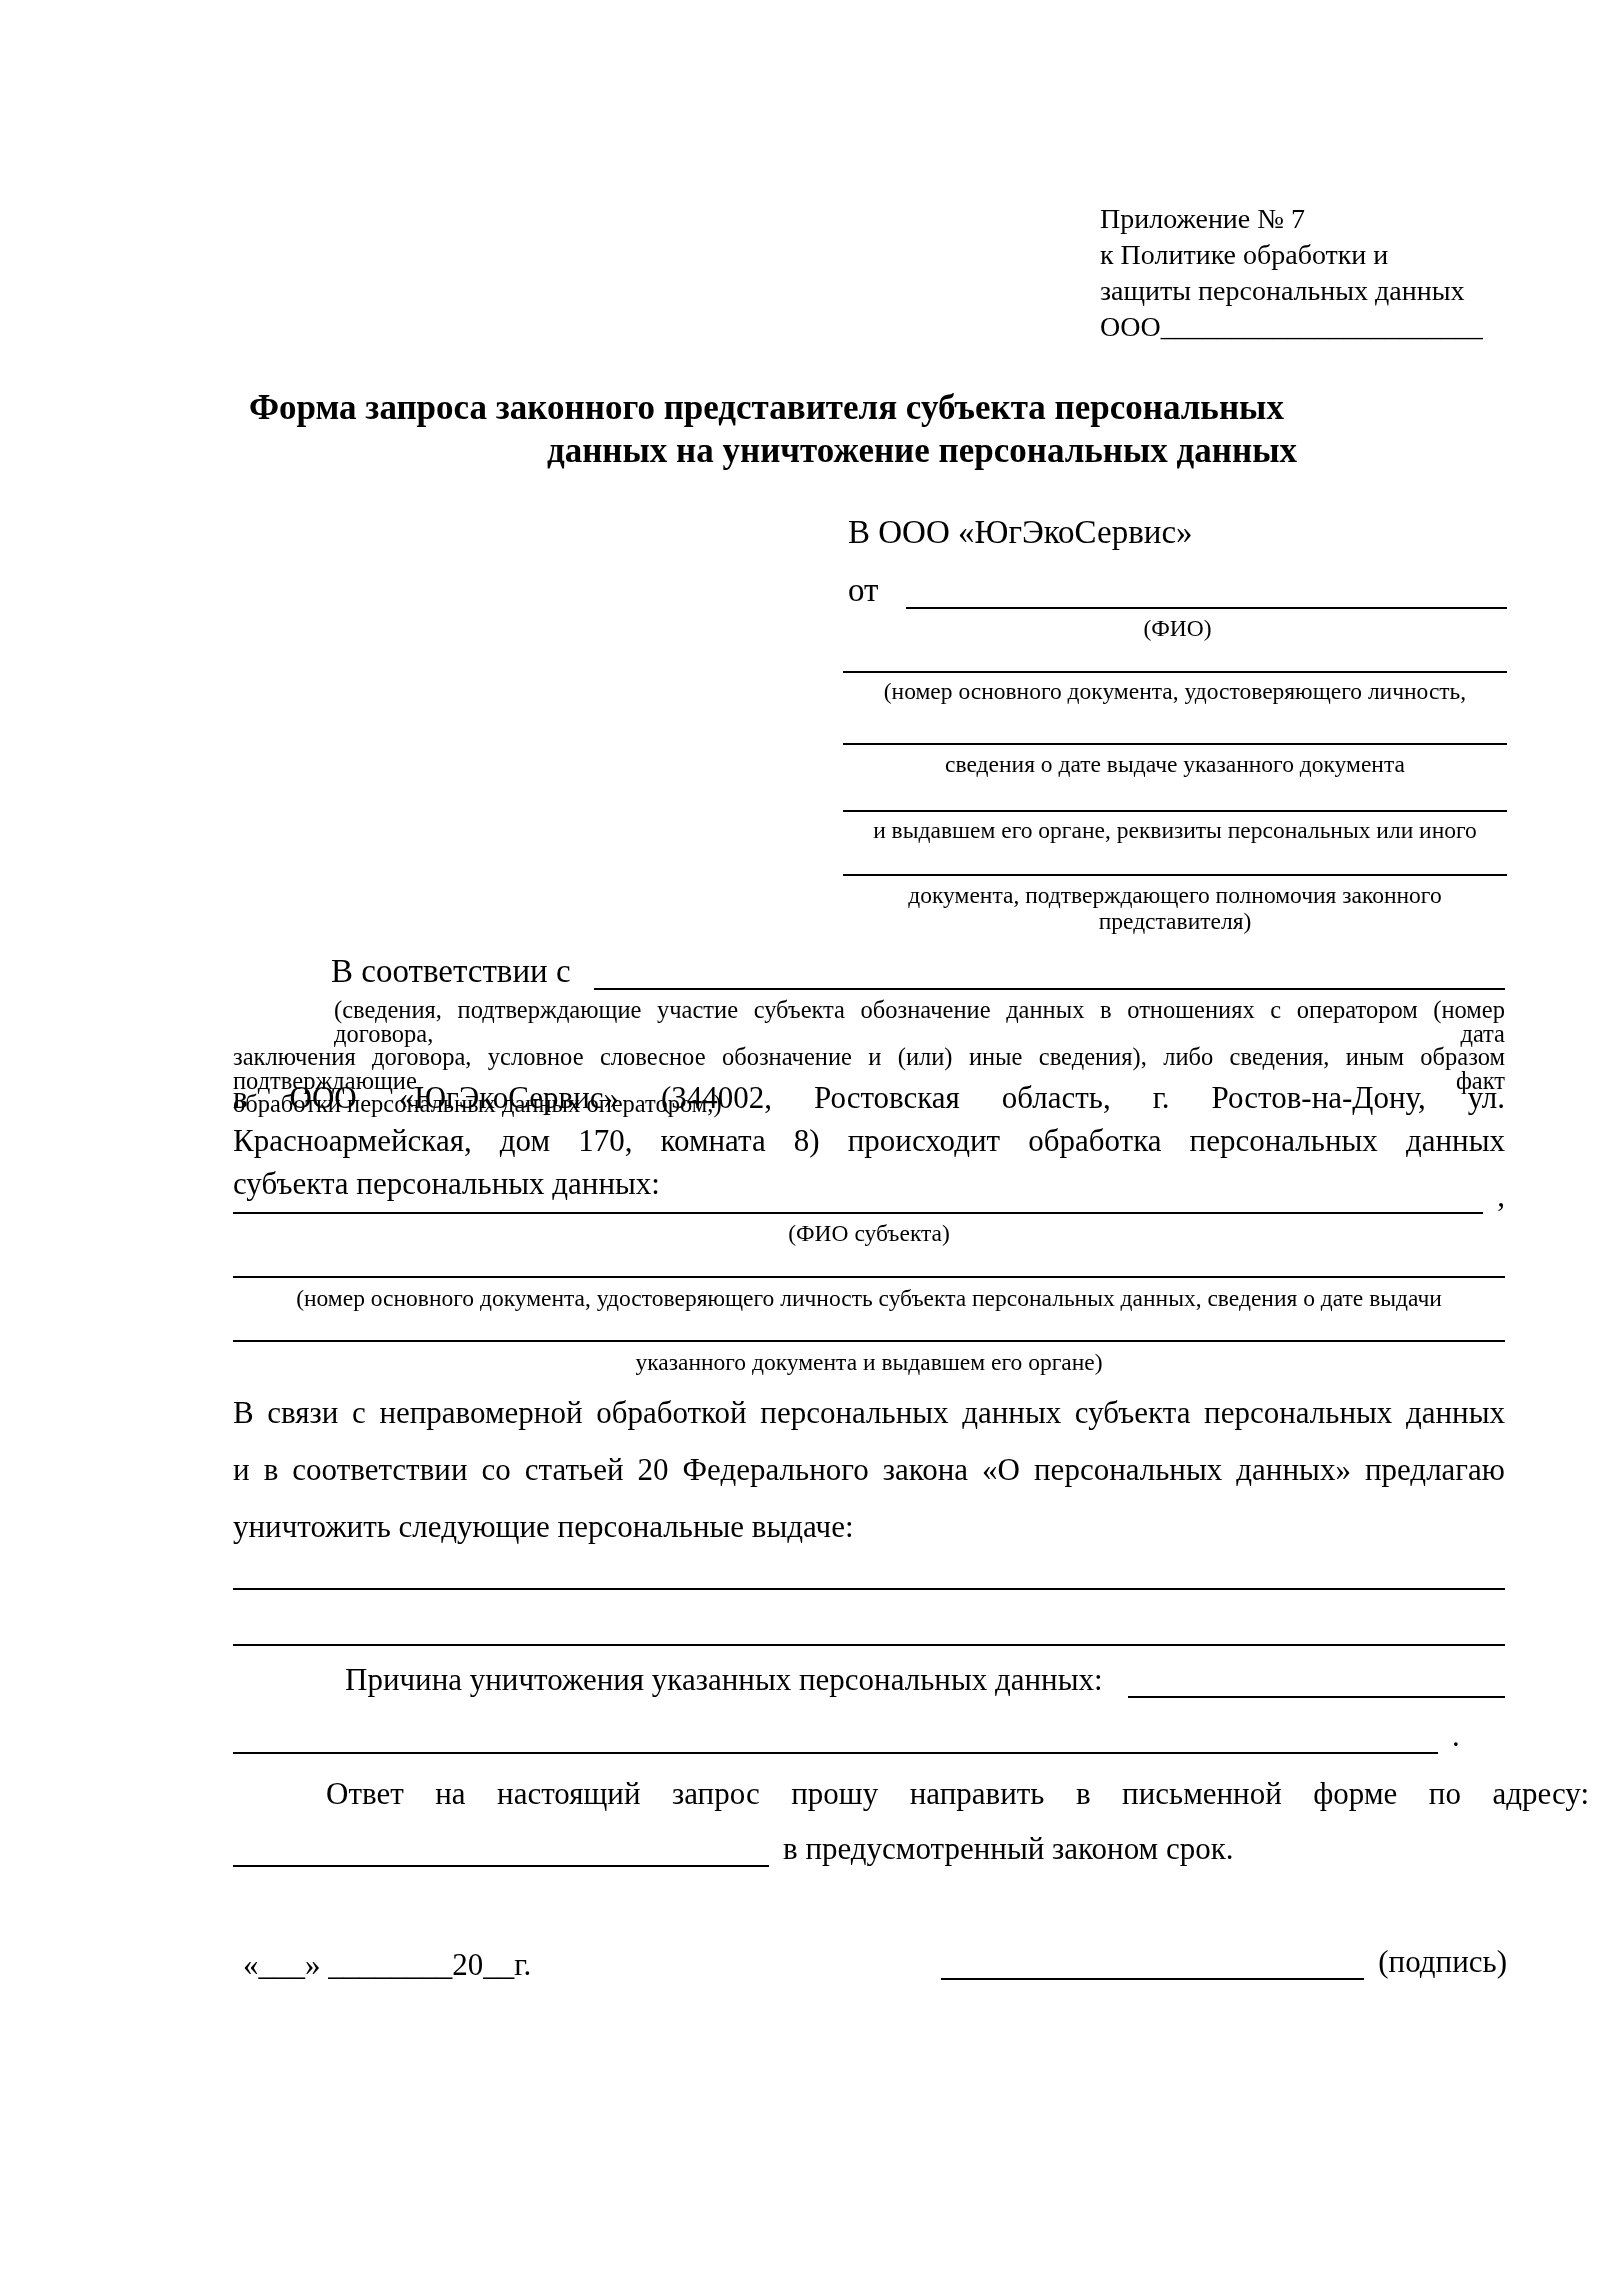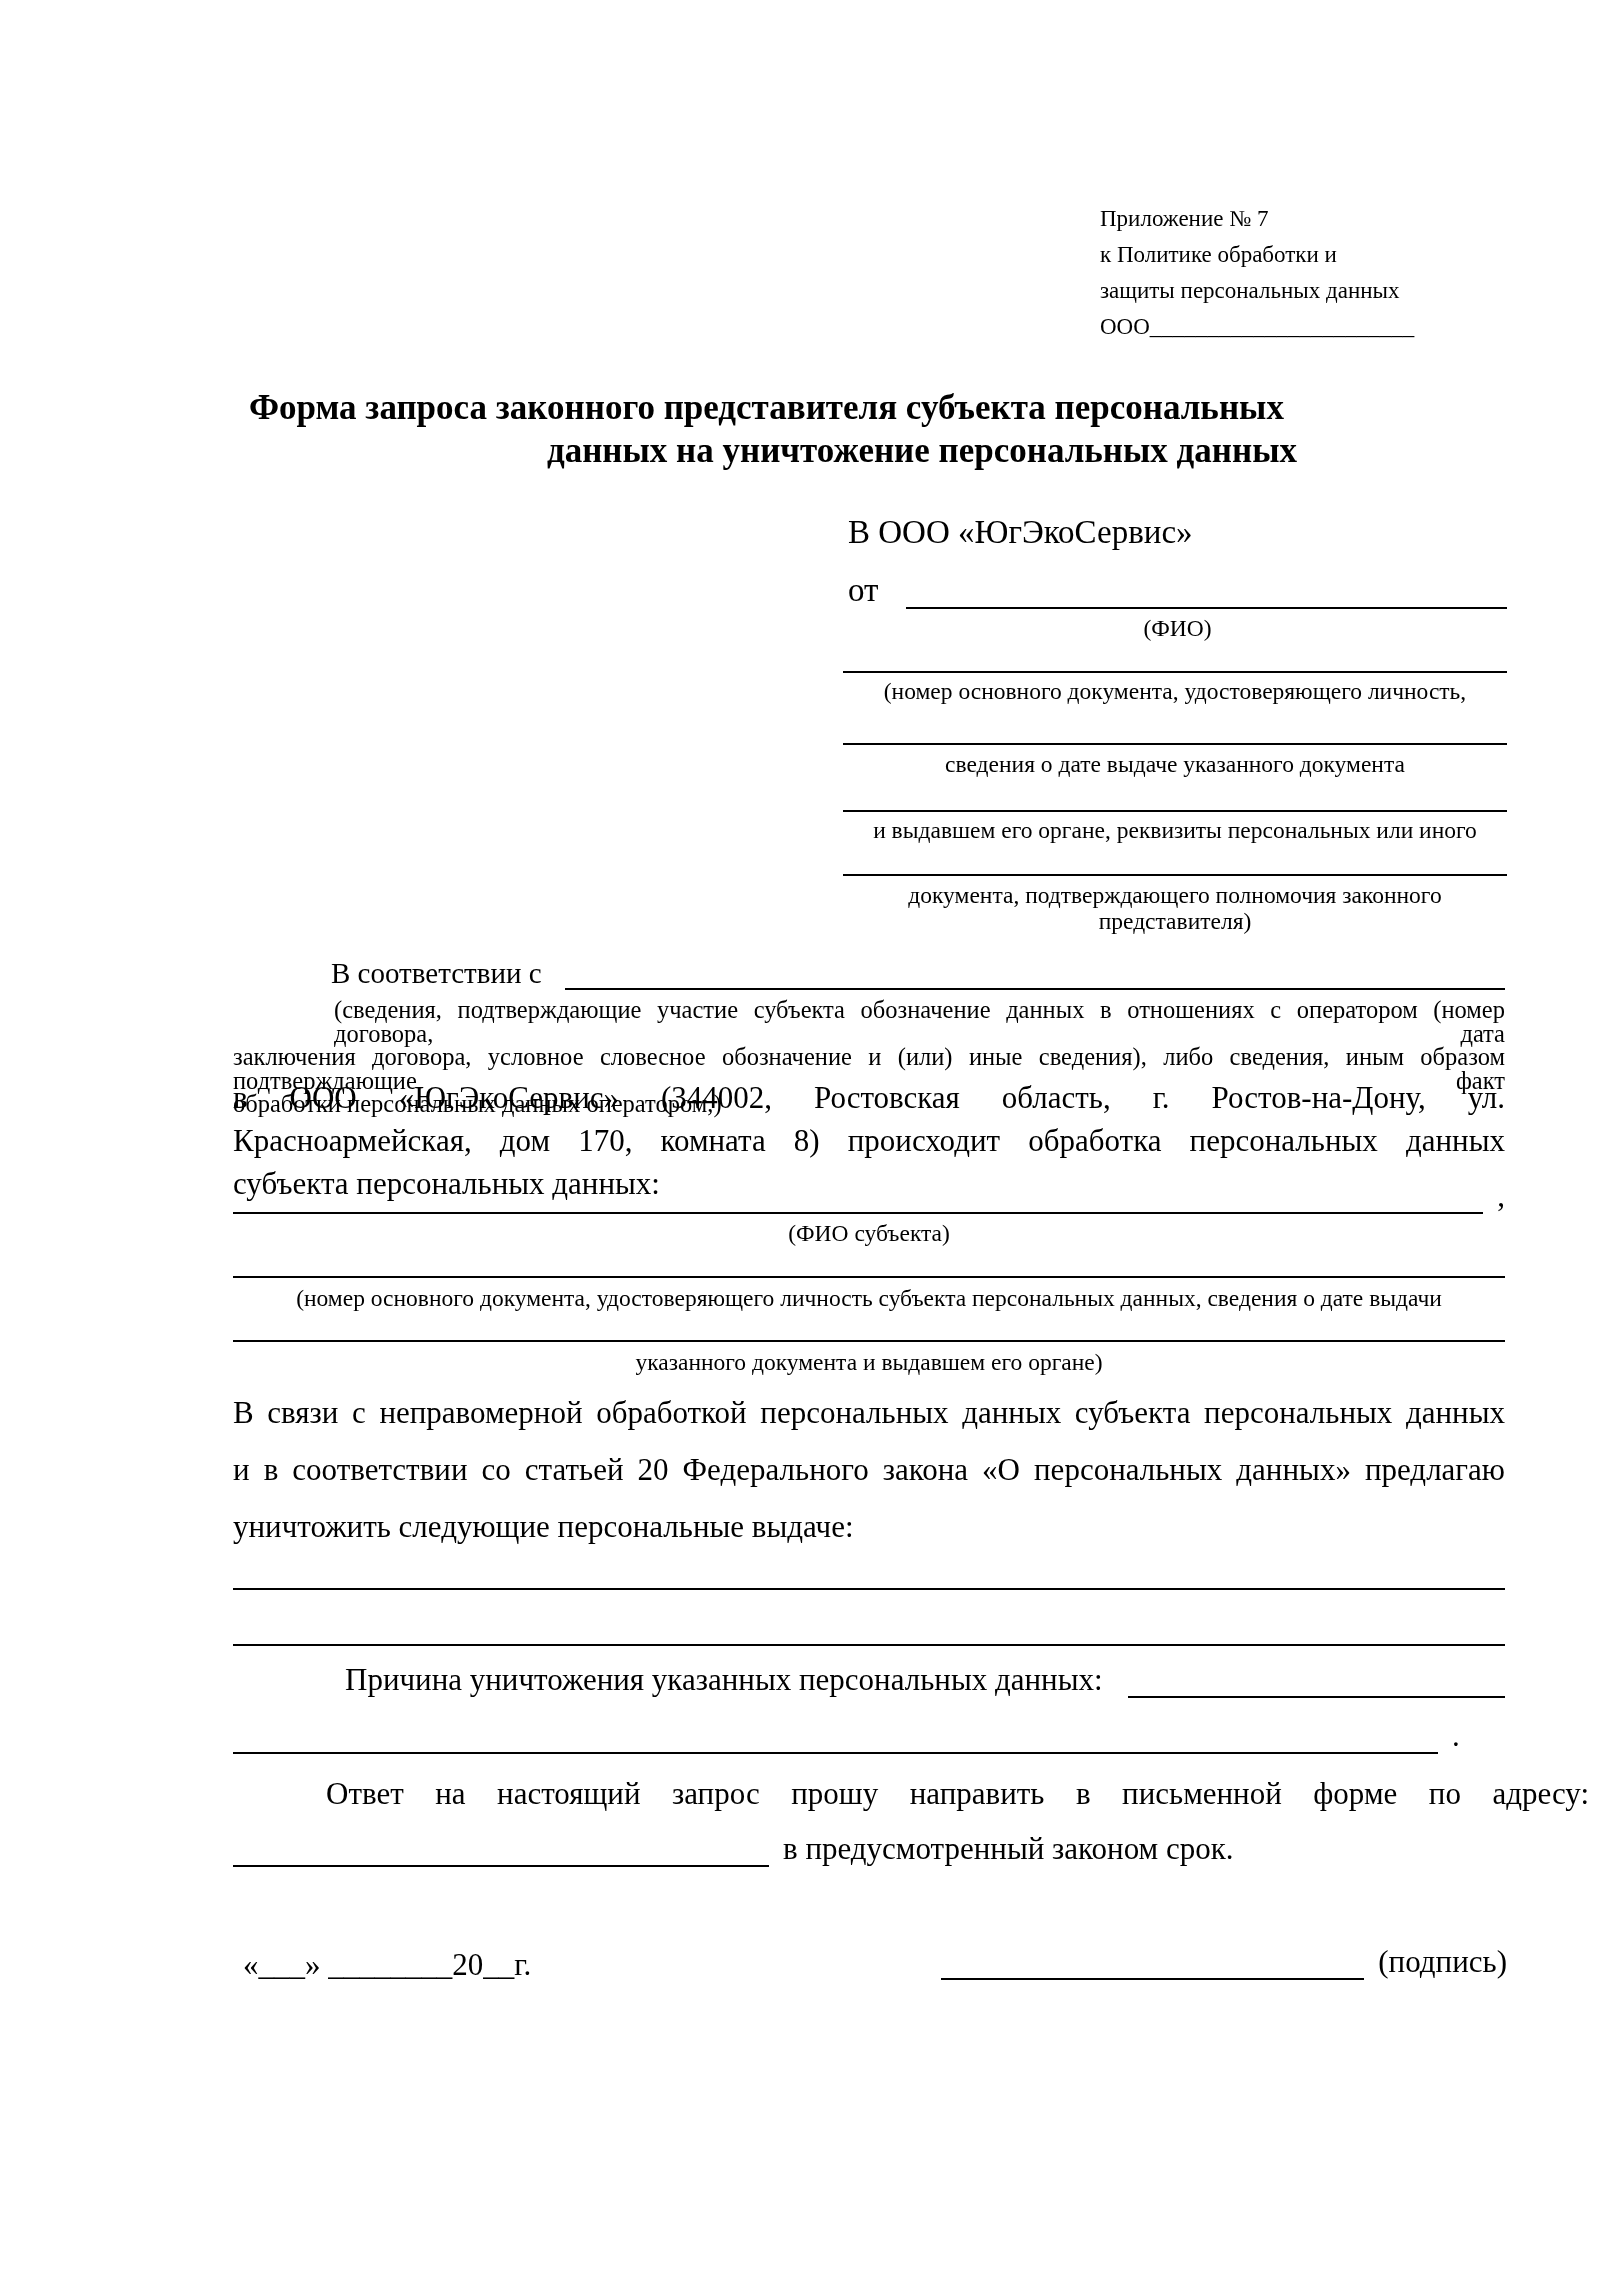--- a/index.html
+++ b/index.html
@@ -10,21 +10,21 @@
     background:#ffffff;
     color:#000;
     font-family:"Liberation Serif","DejaVu Serif",serif;
     overflow:hidden;
   }
   .abs { position:absolute; }
   .nowrap { white-space:nowrap; }
   .b { font-weight:bold; }
   .fs-title { font-size:35px; line-height:43px; }
   .fs-body  { font-size:31px; }
-  .fs-hdr   { font-size:23px; line-height:36px; }
+  .fs-hdr   { font-size:28px; line-height:36px; }
   .fs-cap   { font-size:23.5px; line-height:25.5px; }
   .fs-note  { font-size:24.5px; line-height:23.5px; }
   .center { text-align:center; }
   
   .jl { text-align:justify; text-align-last:justify; }
   
   .rule { border-top:2.9px solid #000; height:0; }
   
   .row { display:flex; align-items:flex-end;gap:14px; }
   .fill { border-bottom:2.9px solid #000; flex:1 1 auto; }
@@ -58,21 +58,21 @@
 
   <div class="abs rule" style="left:843px; top:743px; width:664px;"></div>
   <div class="abs fs-cap center" style="left:843px; top:752px; width:664px;">сведения о дате выдаче указанного документа</div>
 
   <div class="abs rule" style="left:843px; top:810px; width:664px;"></div>
   <div class="abs fs-cap center" style="left:843px; top:818px; width:664px;">и выдавшем его органе, реквизиты персональных или иного</div>
 
   <div class="abs rule" style="left:843px; top:874px; width:664px;"></div>
   <div class="abs fs-cap center" style="left:843px; top:883px; width:664px;">документа, подтверждающего полномочия законного представителя)</div>
 
-  <div class="abs row" style="left:233px; top:955px; width:1272px; height:35px; font-size:29px;">
+  <div class="abs row" style="left:233px; top:955px; width:1272px; height:35px; font-size:33px;">
     <span class="nowrap" style="margin-left:98px; margin-right:9.8px;">В соответствии с</span>
     <span class="fill"></span>
   </div>
 
   <div class="abs fs-note" style="left:233px; top:998px; width:1272px;">
     <div class="jl" style="padding-left:101px;">(сведения, подтверждающие участие субъекта обозначение данных в отношениях с оператором (номер договора, дата</div>
     <div class="jl">заключения договора, условное словесное обозначение и (или) иные сведения), либо сведения, иным образом подтверждающие факт</div>
     <div>обработки персональных данных оператором,)</div>
   </div>
 

